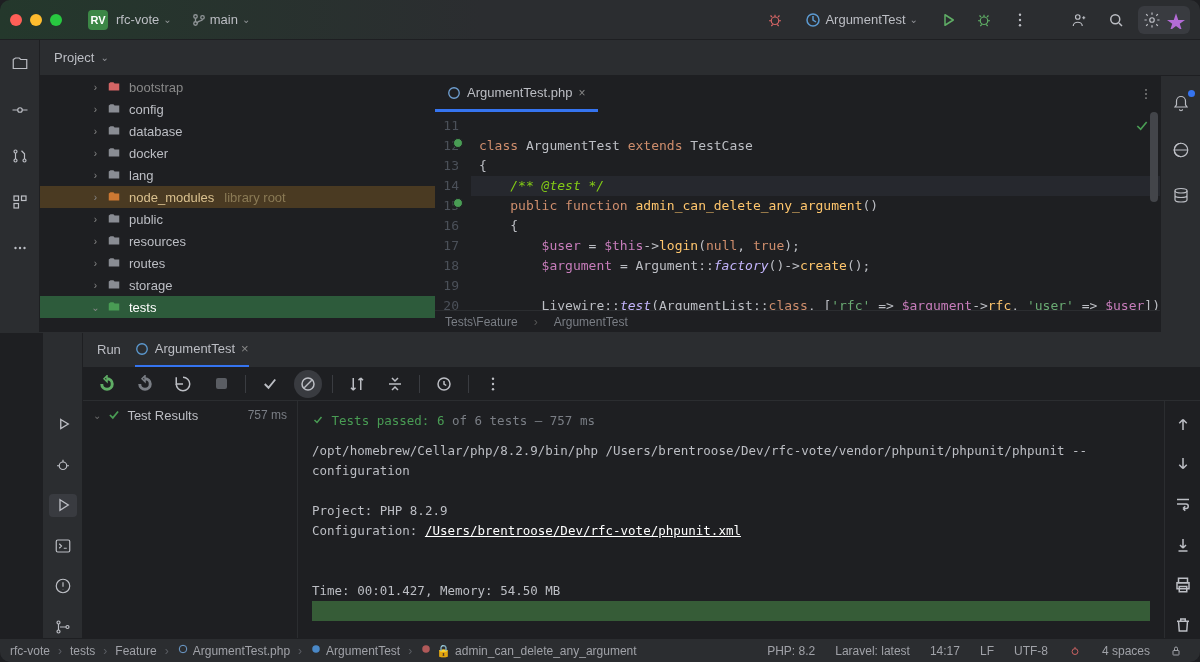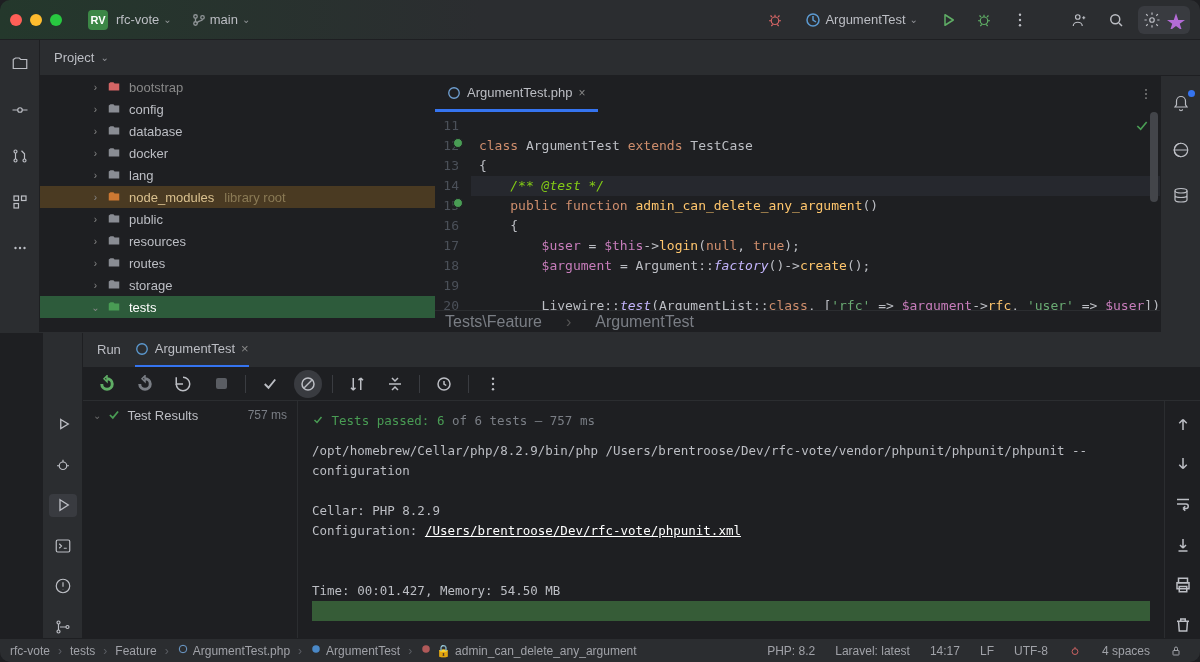--- a/index.html
+++ b/index.html
@@ -98,21 +98,21 @@
 .gutterline{position:relative;height:20px;}
 .run-icon{position:absolute;right:-4px;top:2px;width:10px;height:10px;background:#499c54;border-radius:50%;border:1px solid #1e1f22;}
 .code { flex:1; padding:4px 0; line-height:20px; white-space:pre; }
 .codeline{height:20px;padding-left:8px;}
 .codeline.hl{background:#26282e;}
 .kw{color:#cf8e6d;} .fn{color:#c4b5fd;font-style:italic;} .str{color:#6aab73;} .var{color:#c77dbb;} .plain{color:#bcbec4;} .cmt{color:#84cc16;font-style:italic;} .met{color:#ffc66d;} .cls{color:#bcbec4;}
 .check-corner{position:absolute;top:6px;right:10px;color:#499c54;}
 .scrollbar{position:absolute;top:0;right:2px;width:8px;height:90px;background:#43454a;border-radius:4px;}
 .breadcrumb-editor {
   height:22px; background:#1e1f22; border-top:1px solid #2b2d30;
-  display:flex; align-items:center; padding:0 10px; color:#7a7e85; font-size:16px; gap:24px;
+  display:flex; align-items:center; padding:0 10px; color:#7a7e85; font-size:12px; gap:16px;
 }
 .right-rail {
   width:40px; background:#2b2d30; border-left:1px solid #1e1f22;
   display:flex; flex-direction:column; align-items:center; padding-top:14px; gap:18px;
 }
 .notif-dot{position:relative;}
 .notif-dot::after{content:"";position:absolute;top:0;right:0;width:7px;height:7px;background:#3574f0;border-radius:50%;}
 
 .run-panel {
   height:306px; background:#1e1f22; border-top:1px solid #2b2d30;
@@ -611,21 +611,21 @@
             <div class="passline">
               <svg width="12" height="12" viewBox="0 0 24 24" fill="none" stroke="#499c54" stroke-width="3" style="display:inline;vertical-align:-1px;">
                   <path d="M5 12l5 5 9-11"></path>
                 </svg>
               <span class="pass-green">Tests passed: 6</span><span class="dimln"> of 6 tests – 757 ms</span>
             </div>
             <div style="height:10px;"></div>
             <div id="console-lines">
                 <div>/opt/homebrew/Cellar/php/8.2.9/bin/php /Users/brentroose/Dev/rfc-vote/vendor/phpunit/phpunit/phpunit --configuration</div>
                 <div>&nbsp;</div>
-                <div>Cellar:       PHP 8.2.9</div>
+                <div>Project:       PHP 8.2.9</div>
                 <div><span>Configuration: </span><span class="link">/Users/brentroose/Dev/rfc-vote/phpunit.xml</span></div>
                 <div>&nbsp;</div>
                 <div>&nbsp;</div>
                 <div>Time: 00:01.427, Memory: 54.50 MB</div>
               </div>
             <div class="okline-bg" style="margin-top:0;"></div>
 
           </div>
           <div class="console-right-rail">
             <div class="icon-btn">

